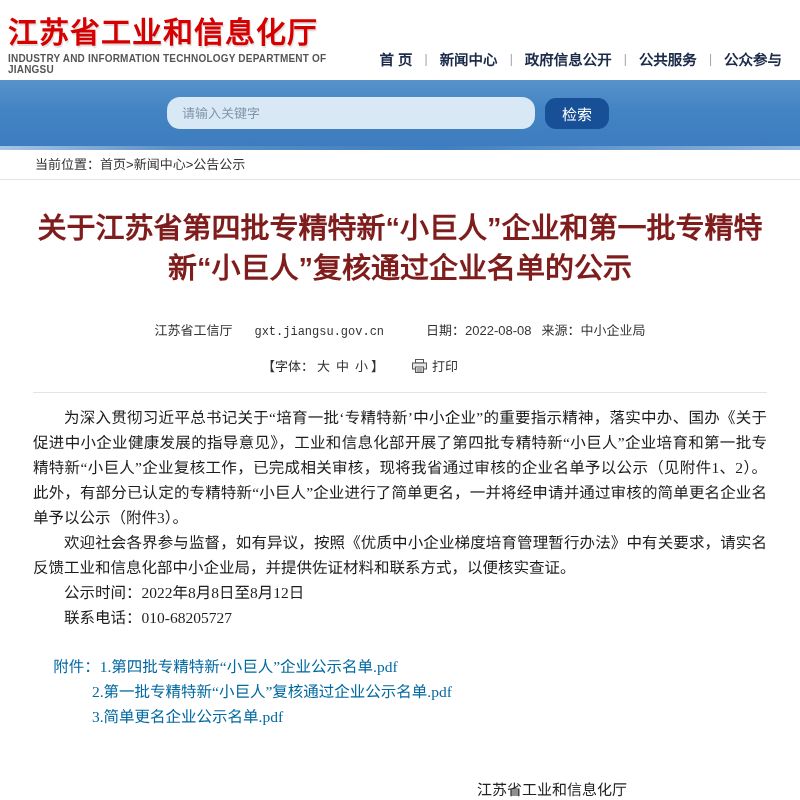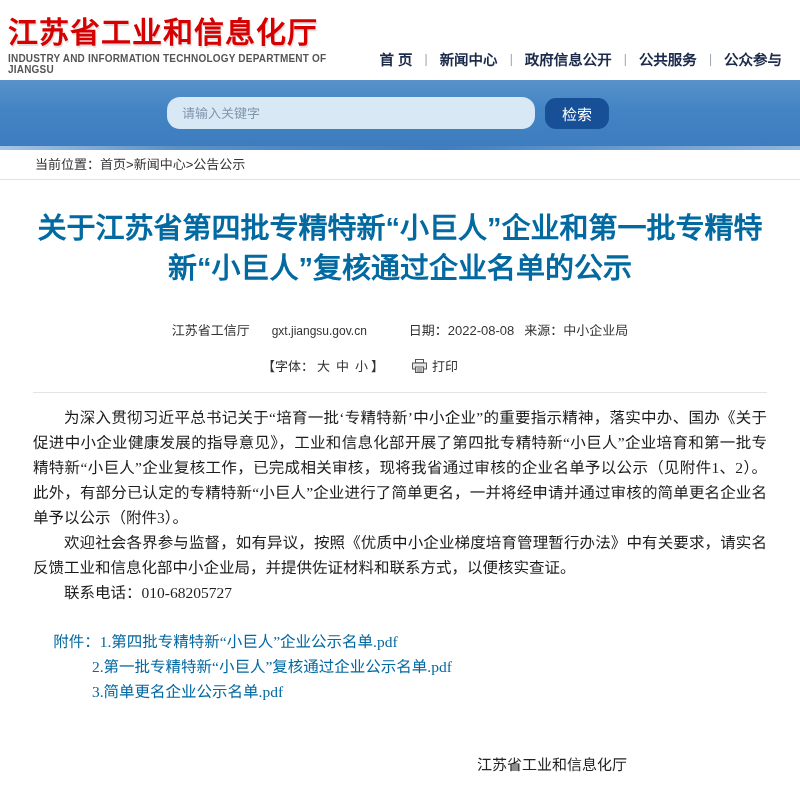--- a/index.html
+++ b/index.html
@@ -28,24 +28,24 @@
   .band-edge{height:4px;background:linear-gradient(90deg,#a6c6e5 0%,#5b91c6 22%,#3f7ec0 55%,#8fb6dd 100%);}
 
   
   .breadcrumb{height:29px;line-height:29px;padding-left:35px;font-size:13px;color:#333;
               border-bottom:1px solid #dfe3e8;background:#fff;}
   .breadcrumb .crumb{cursor:pointer;}
 
   
   .content{padding:0 33px;}
   .article-title{margin:28px auto 0;width:734px;text-align:center;font-size:29px;line-height:40px;
-                 font-weight:bold;color:#0369a1;}
+                 font-weight:bold;color:#7f1d1d;}
   .meta-row{margin-top:32px;text-align:center;font-size:13px;color:#333;}
   .meta-row .m-dept{margin-right:22px;}
-  .meta-row .m-site{font-family:Liberation Sans, sans-serif;font-size:12px;margin-right:42px;}
+  .meta-row .m-site{font-family:Liberation Mono, monospace;font-size:12px;margin-right:42px;}
   .meta-row .m-date{margin-right:10px;text-align:right;}
 
   .toolbar{margin-top:17px;display:flex;justify-content:center;align-items:center;
            font-size:13px;color:#333;transform:translateX(-40px);}
   .font-size-opt{margin:0 3px;cursor:pointer;}
   .print-btn{display:flex;align-items:center;margin-left:28px;cursor:pointer;}
   .print-btn svg{margin-right:5px;}
 
   .divider{margin-top:17px;border-top:1px solid #e4e4e4;}
 
@@ -120,20 +120,21 @@
         </svg>
         <span>打印</span>
       </span>
     </div>
 
     <div class="divider"></div>
 
     <div class="body-text">
       <p>为深入贯彻习近平总书记关于“培育一批‘专精特新’中小企业”的重要指示精神，落实中办、国办《关于促进中小企业健康发展的指导意见》，工业和信息化部开展了第四批专精特新“小巨人”企业培育和第一批专精特新“小巨人”企业复核工作，已完成相关审核，现将我省通过审核的企业名单予以公示（见附件1、2）。此外，有部分已认定的专精特新“小巨人”企业进行了简单更名，一并将经申请并通过审核的简单更名企业名单予以公示（附件3）。</p>
       <p>欢迎社会各界参与监督，如有异议，按照《优质中小企业梯度培育管理暂行办法》中有关要求，请实名反馈工业和信息化部中小企业局，并提供佐证材料和联系方式，以便核实查证。</p>
+      <p class="info-line">公示时间：2022年8月8日至8月12日</p>
       <p class="info-line">联系电话：010-68205727</p>
     </div>
 
     <div class="attachments">
       <div class="att-line">
         <span>附件：</span><span class="att-link">1.第四批专精特新“小巨人”企业公示名单.pdf</span>
       </div>
       <div class="att-line hang">
         <span class="att-link">2.第一批专精特新“小巨人”复核通过企业公示名单.pdf</span>
       </div>

